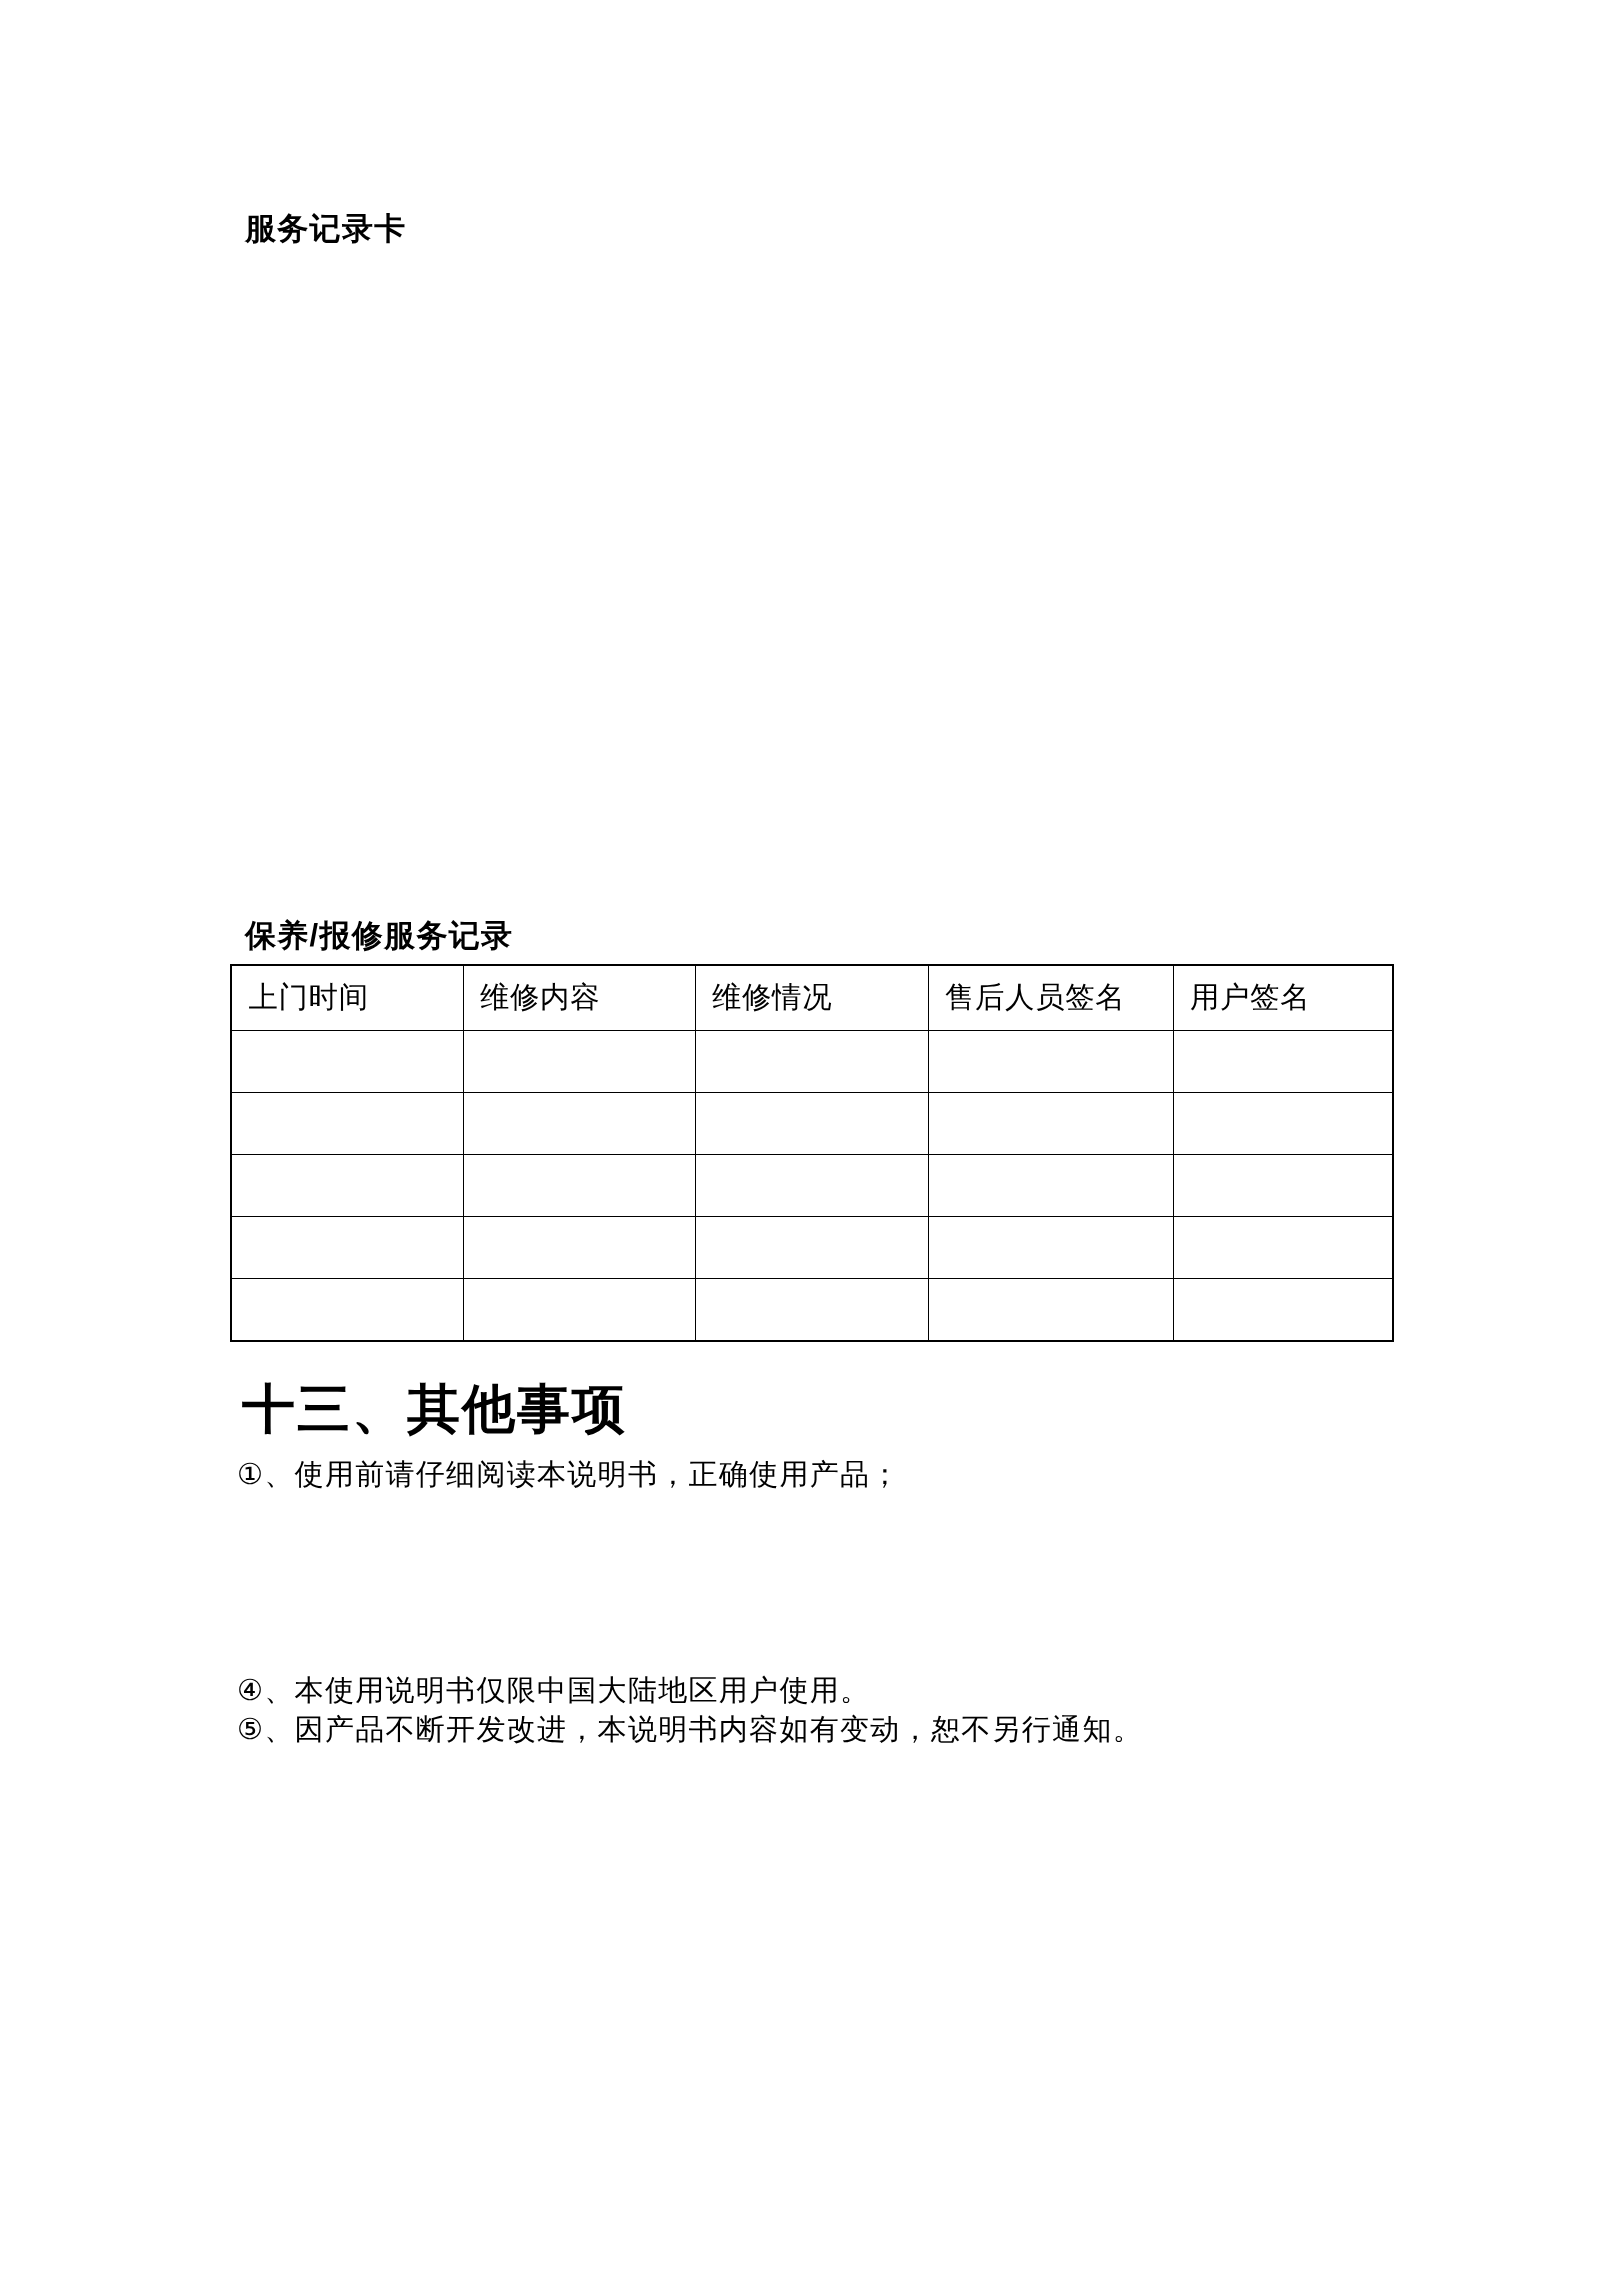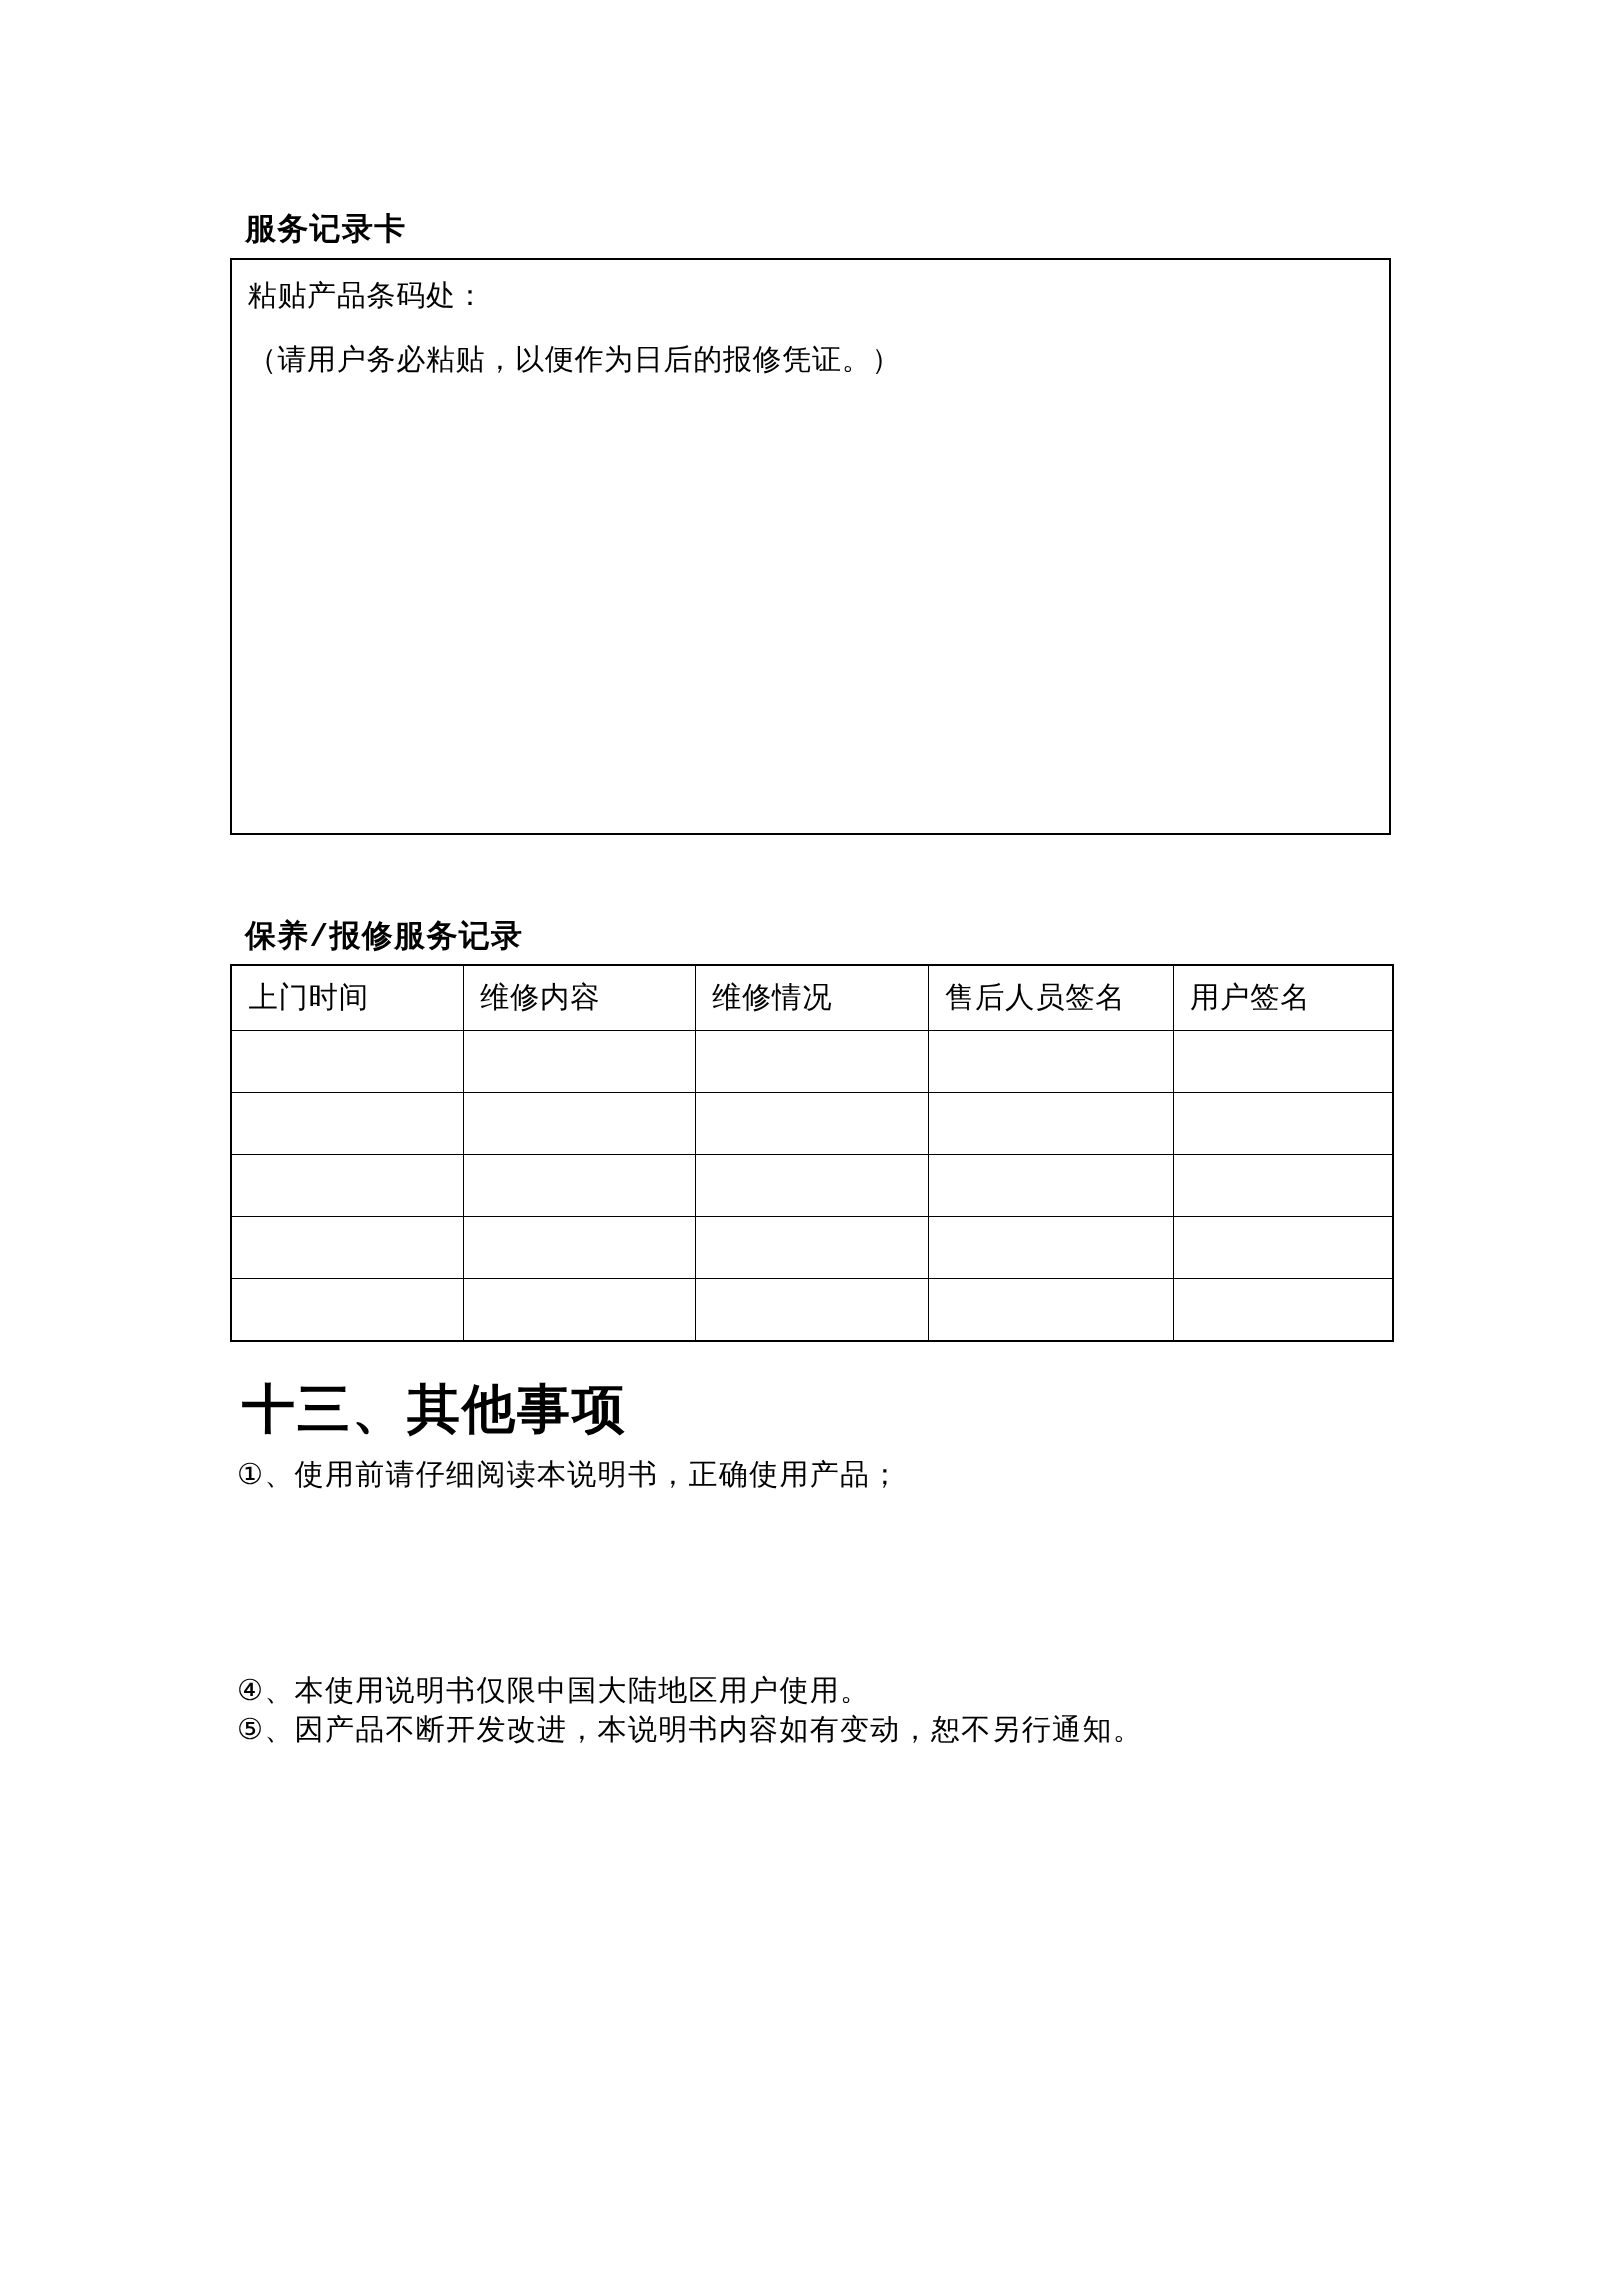--- a/index.html
+++ b/index.html
@@ -18,21 +18,21 @@
     border-radius: 14px;
   }
   .h-small {
     position: absolute;
     font-size: 31px;
     font-weight: bold;
     letter-spacing: 1.3px;
     white-space: nowrap;
   }
   .pos-h1 { left: 245px; top: 208px; }
-  .pos-h2 { left: 245px; top: 915px; font-family: Liberation Mono, monospace; }
+  .pos-h2 { left: 245px; top: 915px; }
 
   .barcode-box {
     position: absolute;
     left: 230px;
     top: 258px;
     width: 1161px;
     height: 577px;
     border: 2px solid #000000;
     box-sizing: border-box;
   }
@@ -94,24 +94,20 @@
   .item-3 { top: 1646px; margin-top: 25px; }
   .item-4 { top: 1710px; }
 </style>
 </head>
 <body>
 
 <div class="page">
 
   <div class="h-small pos-h1">服务记录卡</div>
 
-  <div class="barcode-box">
-    <div class="box-line line1">粘贴产品条码处：</div>
-    <div class="box-line line2">（请用户务必粘贴，以便作为日后的报修凭证。）</div>
-  </div>
 
   <div class="h-small pos-h2">保养/报修服务记录</div>
 
   <table class="service-table">
     <colgroup>
       <col style="width:232px">
       <col style="width:232px">
       <col style="width:233px">
       <col style="width:245px">
       <col style="width:220px">

